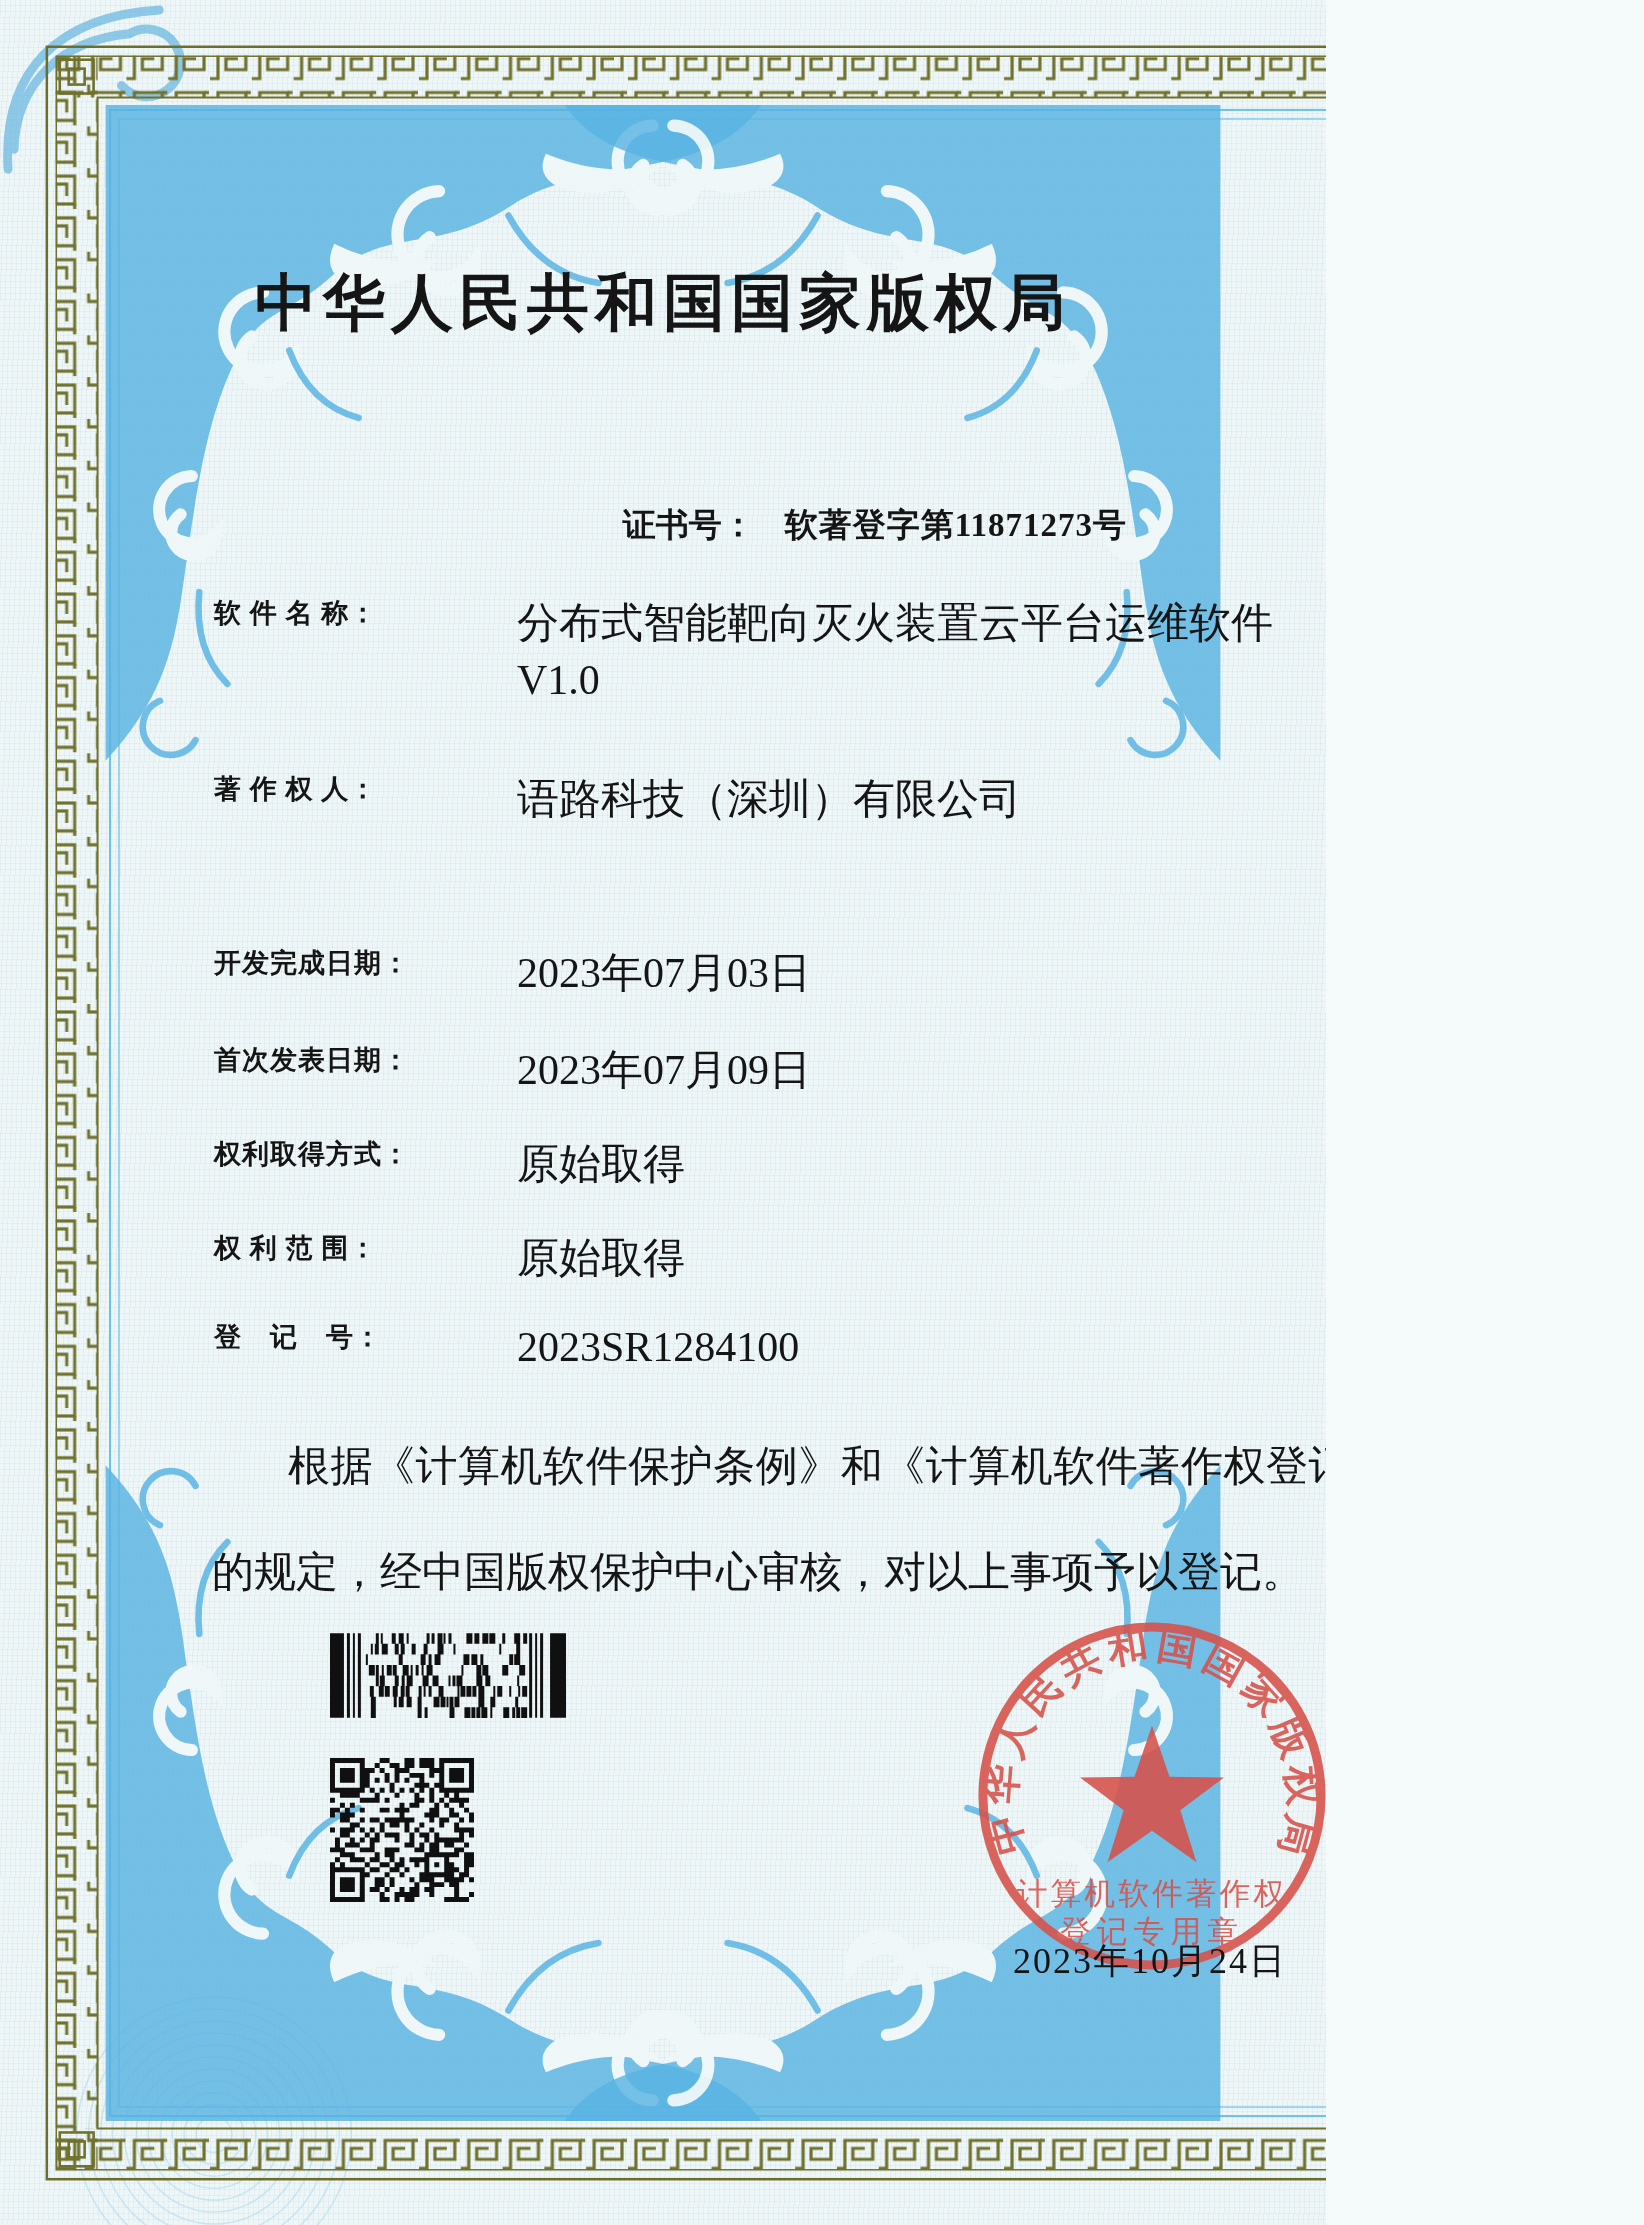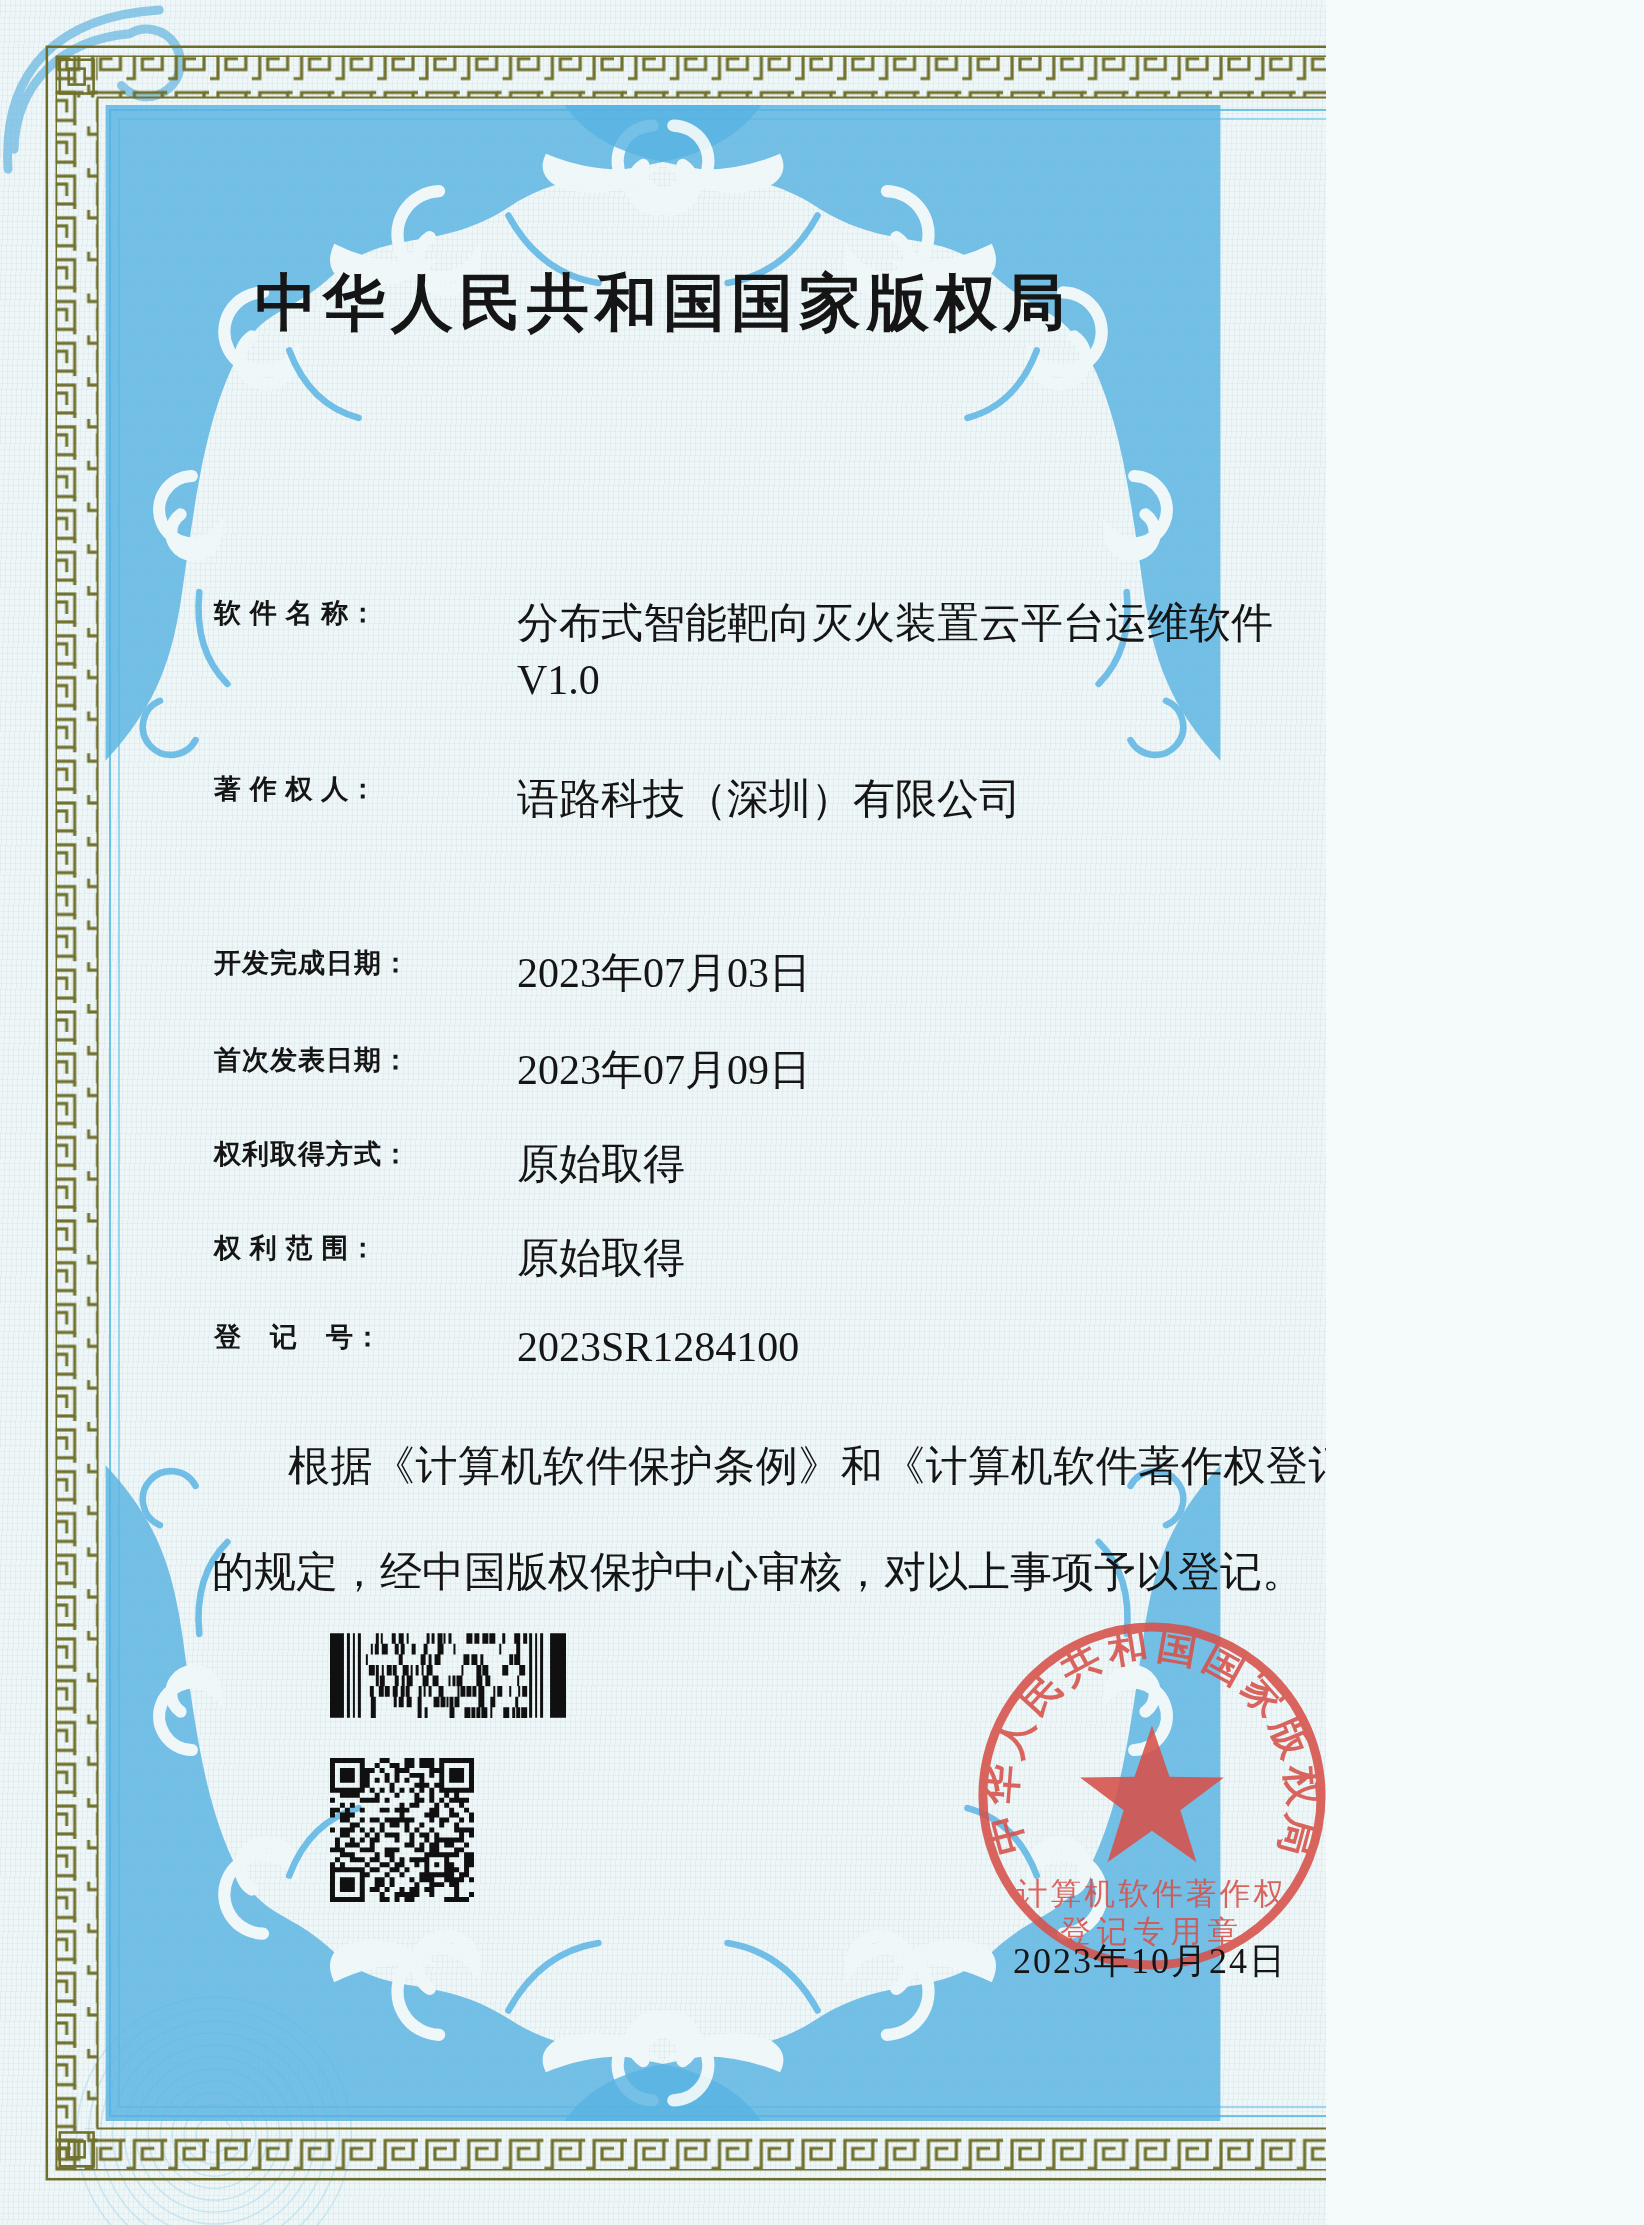--- a/index.html
+++ b/index.html
@@ -150,20 +150,23 @@
       <use href="#cornerOrn"></use>
     </svg>
   <svg class="corner-orn orn-bl" viewBox="0 0 700 760">
       <use href="#cornerOrn"></use>
     </svg>
   <svg class="corner-orn orn-br" viewBox="0 0 700 760">
       <use href="#cornerOrn"></use>
     </svg>
 
   <div class="authority">中华人民共和国国家版权局</div>
+  <div class="cert-no">
+    <span>证书号：</span><span class="val">软著登字第11871273号</span>
+  </div>
 
   <div class="field-row" style="top:595px">
     <span class="flabel">软 件 名 称：</span>
     <span class="fvalue">分布式智能靶向灭火装置云平台运维软件
 V1.0</span>
   </div>
   <div class="field-row" style="top:771px">
     <span class="flabel">著 作 权 人：</span>
     <span class="fvalue">语路科技（深圳）有限公司</span>
   </div>

